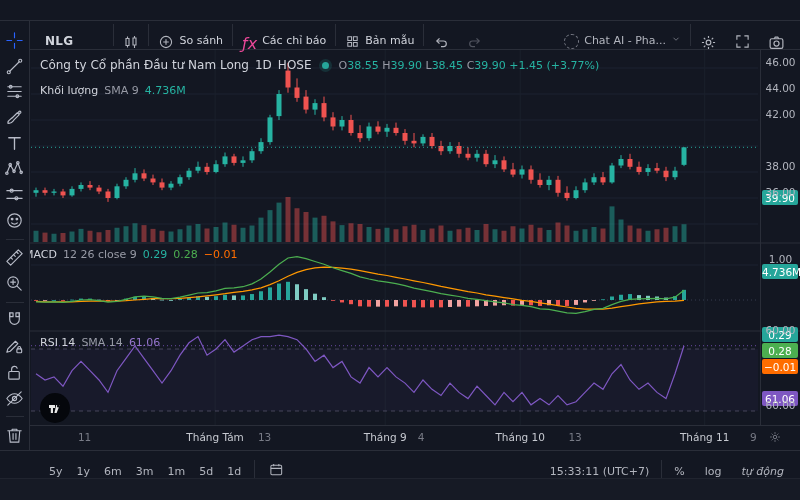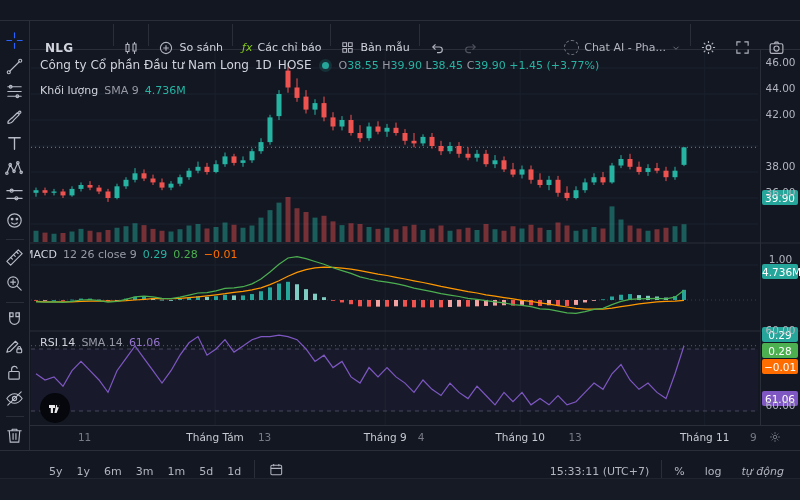--- a/index.html
+++ b/index.html
@@ -3,28 +3,28 @@
 <meta charset="utf-8">
 <style>
   html,body{margin:0;padding:0;width:800px;height:500px;overflow:hidden;background:#131722;}
   *{box-sizing:border-box;}
   .app{position:relative;width:800px;height:500px;background:#131722;color:#d1d4dc;
        font-family:"DejaVu Sans","Liberation Sans",sans-serif;font-size:11px;}
   #chart-svg{position:absolute;left:0;top:0;z-index:1;}
   
   .topbar{position:absolute;left:30px;top:20px;right:0;height:30px;z-index:5;
           display:flex;align-items:center;background:#131722;border-bottom:1px solid #2a2e39;border-top:1px solid #2a2e39;padding:0 6px;}
-  .tb-item{display:flex;align-items:center;gap:5px;padding:0 9px;height:28px;cursor:pointer;color:#d1d4dc;margin-top:25px;}
+  .tb-item{display:flex;gap:5px;padding:0 9px;height:28px;cursor:pointer;color:#d1d4dc;margin-top:25px;}
   .tb-item svg{display:block;}
   .symbol{font-weight:bold;font-size:12px;letter-spacing:.3px;padding-right:40px;}
   .vdiv{width:1px;height:22px;background:#2a2e39;}
   .muted{color:#b2b5be;}
   .right-group{margin-left:auto;display:flex;align-items:center;}
   .chat-ic{width:15px;height:15px;border:1px dashed #787b86;border-radius:50%;}
-  .fx{font-style:italic;font-size:11px;color:#84cc16;}
+  .fx{font-style:italic;font-size:16px;color:#ec4899;}
   
   .sidebar{position:absolute;left:0;top:20px;width:30px;height:430px;z-index:5;background:#131722;
            border-right:1px solid #2a2e39;border-top:1px solid #2a2e39;display:flex;flex-direction:column;align-items:center;padding-top:8px;}
   .tool{width:26px;height:26px;display:flex;align-items:center;justify-content:center;cursor:pointer;margin-bottom:3px;}
   .side-hr{width:18px;height:1px;background:#2a2e39;margin:4px 0 7px 0;}
   
   .legend{position:absolute;z-index:4;display:flex;align-items:center;gap:6px;white-space:nowrap;}
   .lg-title{font-size:12px;color:#d1d4dc;cursor:pointer;}
   .lg-dim{color:#989ba6;}
   .teal{color:#26b3a2;text-align:center;} .grn{color:#4caf50;} .org{color:#ff6d00;} .pur{color:#9575cd;} .blue{color:#2962ff;font-style:italic;}

